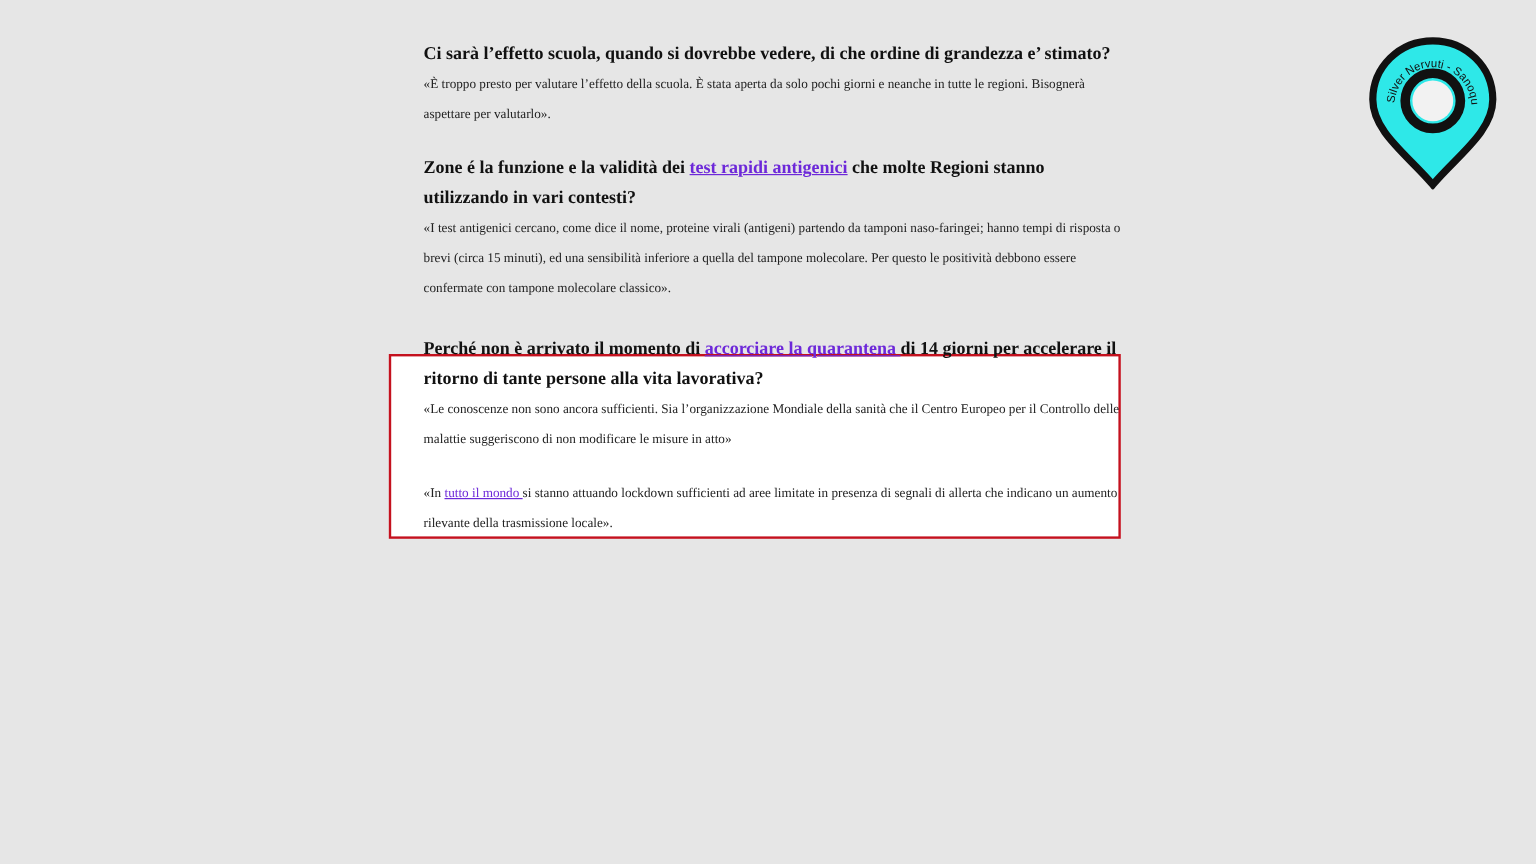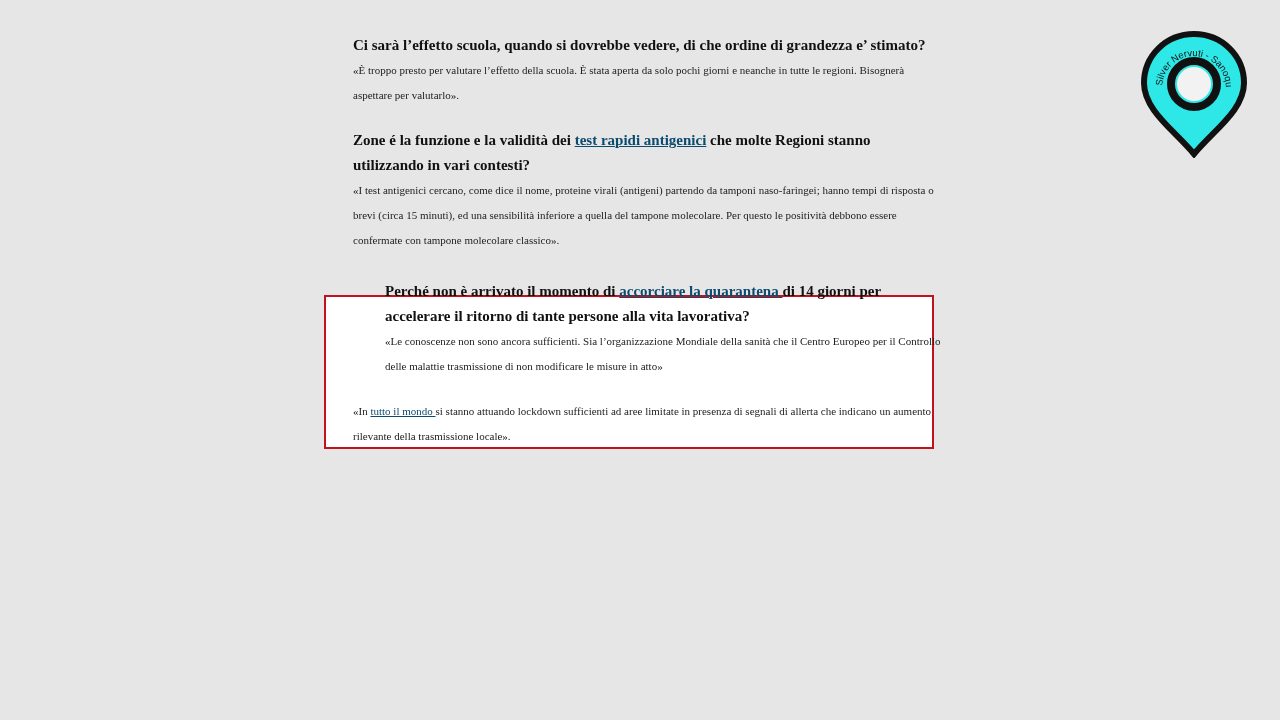--- a/index.html
+++ b/index.html
@@ -4,21 +4,21 @@
 <style>
   html, body { margin:0; padding:0; }
   body {
     width:1280px; height:720px; background:#e6e6e6; position:relative; overflow:hidden;
     font-family: "Liberation Serif", "DejaVu Serif", serif; color:#1c1c1c;
   }
   .article { position:absolute; left:353px; top:33px; width:590px; }
   .q { font-weight:bold; font-size:15px; line-height:25px; margin:0; color:#111; }
   .a { font-size:11px; line-height:25px; margin:0; color:#222; }
   .block { margin-bottom:20px; }
-  a.link { color:#0c4a6e; text-decoration:underline; text-decoration-thickness:1px; }
+  a.link { color:#6d28d9; text-decoration:underline; text-decoration-thickness:1px; }
   .highlight {
     position:absolute; left:324px; top:295px; width:610px; height:154px;
     border:2.5px solid #c4111e; background:#ffffff; box-sizing:border-box;
   }
   .date { font-family:"Liberation Sans", sans-serif; font-size:11px; color:#222; letter-spacing:-0.3px; }
   .logo { position:absolute; left:1140px; top:30px; width:108px; height:128px; }
 </style>
 </head>
 <body>
 
@@ -28,23 +28,23 @@
   <div class="block">
     <p class="q">Ci sarà l’effetto scuola, quando si dovrebbe vedere, di che ordine di grandezza e’ stimato?</p>
     <p class="a">«È troppo presto per valutare l’effetto della scuola. È stata aperta da solo pochi giorni e neanche in tutte le regioni. Bisognerà aspettare per valutarlo».</p>
   </div>
 
   <div class="block">
     <p class="q"><span>Zone é la funzione e la validità dei </span><a class="link" href="#">test rapidi antigenici</a><span> che molte Regioni stanno utilizzando in vari contesti?</span></p>
     <p class="a">«I test antigenici cercano, come dice il nome, proteine virali (antigeni) partendo da tamponi naso-faringei; hanno tempi di risposta o brevi (circa 15 minuti), ed una sensibilità inferiore a quella del tampone molecolare. Per questo le positività debbono essere confermate con tampone molecolare classico».</p>
   </div>
 
-  <div class="block" style="position:relative; top:6px; margin-bottom:26px;margin-left:32px;">
+  <div class="block" style="position:relative; top:6px; margin-bottom:26px;">
     <p class="q"><span>Perché non è arrivato il momento di </span><a class="link" href="#">accorciare la quarantena </a><span>di 14 giorni per accelerare il ritorno di tante persone alla vita lavorativa?</span></p>
-    <p class="a">«Le conoscenze non sono ancora sufficienti. Sia l’organizzazione Mondiale della sanità che il Centro Europeo per il Controllo delle malattie trasmissione di non modificare le misure in atto»</p>
+    <p class="a">«Le conoscenze non sono ancora sufficienti. Sia l’organizzazione Mondiale della sanità che il Centro Europeo per il Controllo delle malattie suggeriscono di non modificare le misure in atto»</p>
   </div>
 
   <div class="block">
     <p class="a"><span>«In </span><a class="link" href="#">tutto il mondo </a><span>si stanno attuando lockdown sufficienti ad aree limitate in presenza di segnali di allerta che indicano un aumento rilevante della trasmissione locale».</span></p>
   </div>
 
 </div>
 
 <div class="logo">
   <svg width="108" height="128" viewBox="0 0 108 128">

